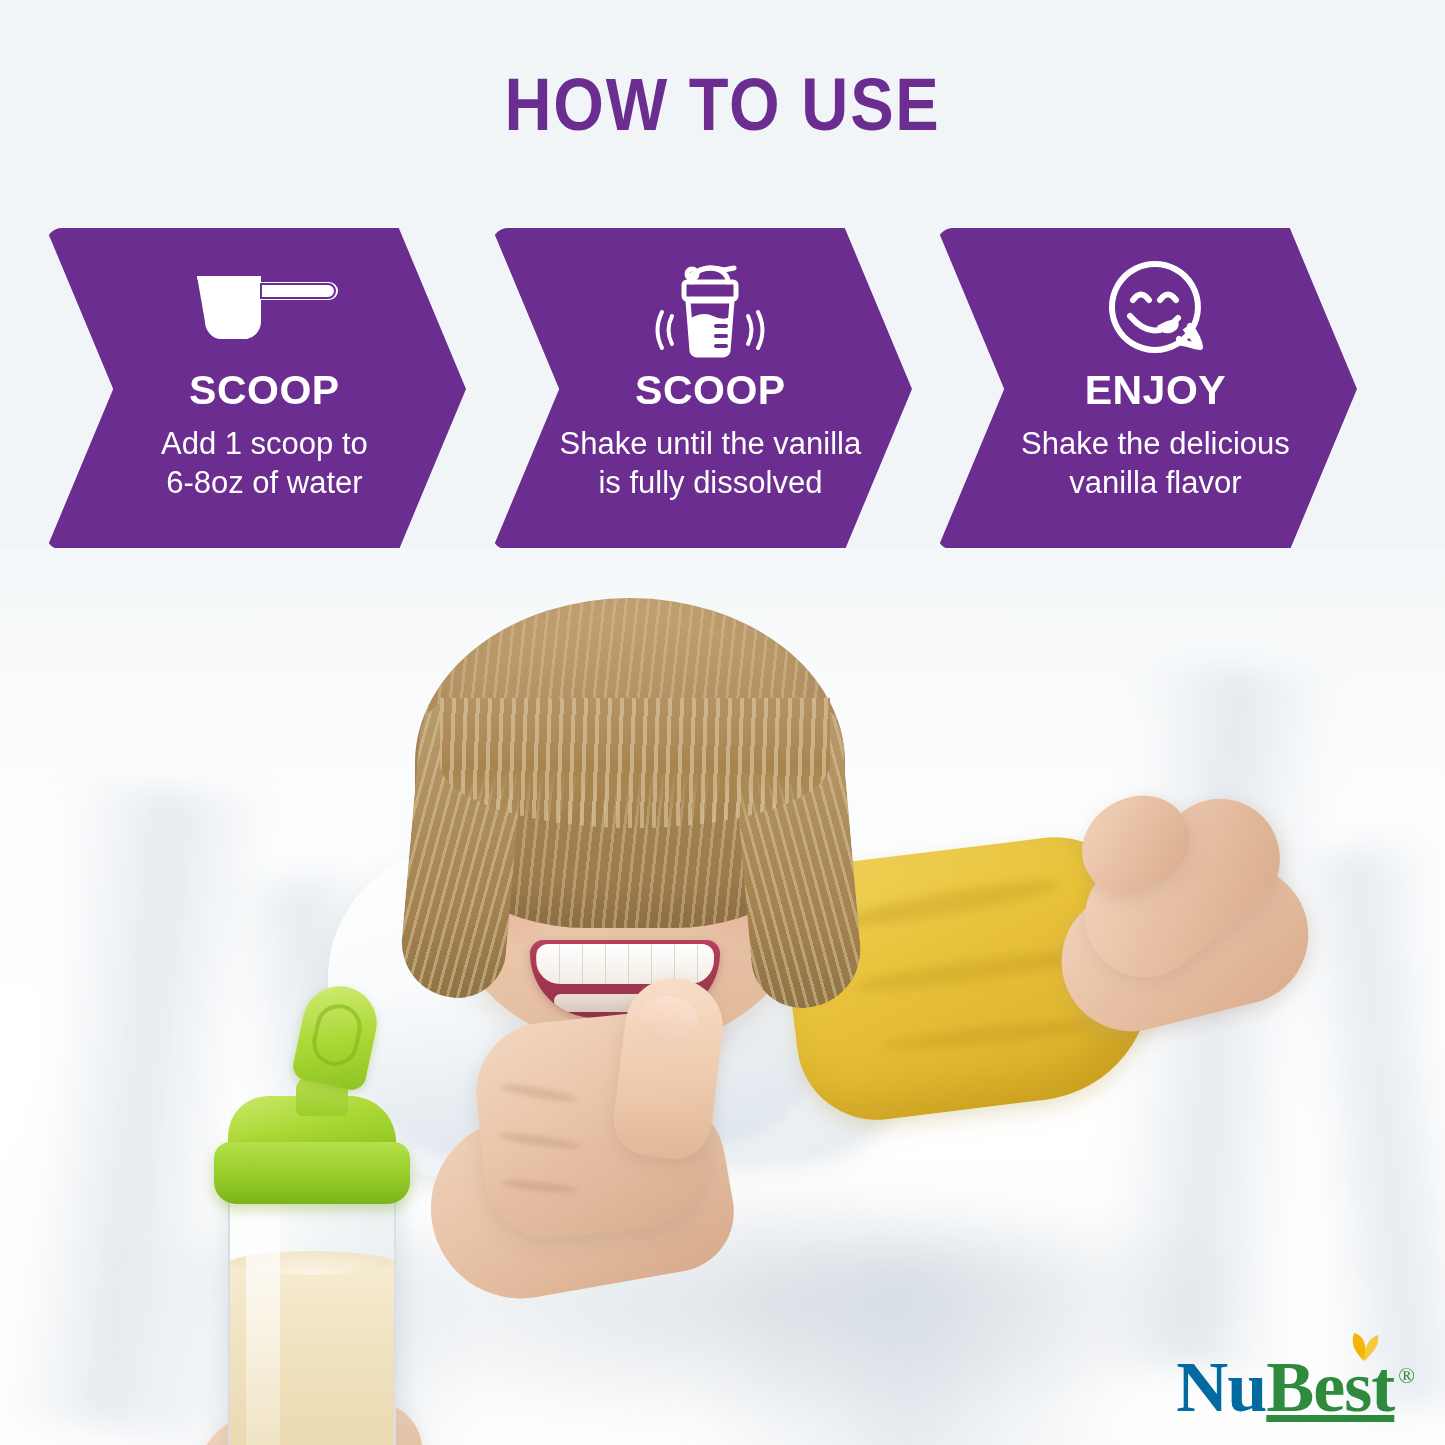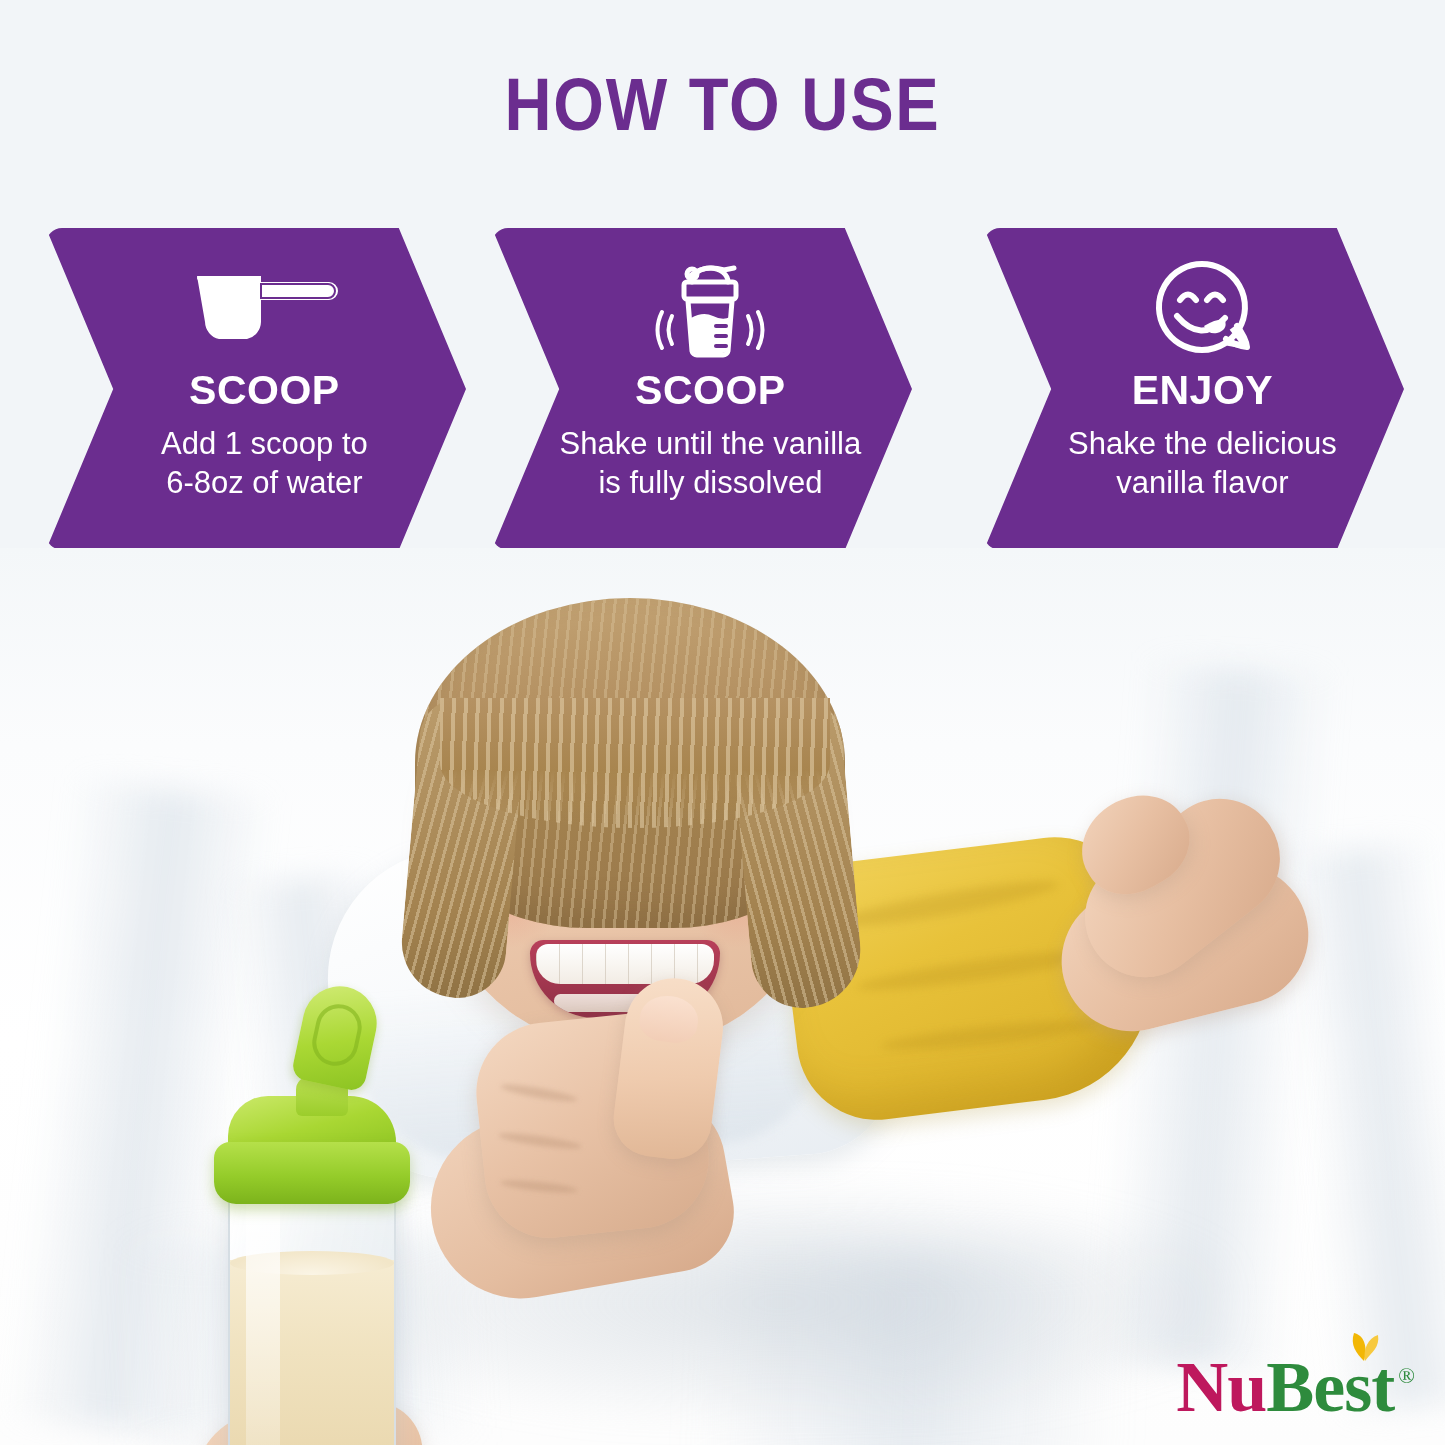--- a/index.html
+++ b/index.html
@@ -57,21 +57,21 @@
     clip-path: polygon(0% 0%, 84% 0%, 100% 50%, 84% 100%, 0% 100%, 16% 50%);
     border-radius:16px;
   }
   .chev-2 {
     left:492px; width:420px;
     -webkit-clip-path: polygon(0% 0%, 84% 0%, 100% 50%, 84% 100%, 0% 100%, 16% 50%);
     clip-path: polygon(0% 0%, 84% 0%, 100% 50%, 84% 100%, 0% 100%, 16% 50%);
     border-radius:16px;
   }
   .chev-3 {
-    left:984px; width:420px;
+    left:937px; width:420px;
     -webkit-clip-path: polygon(0% 0%, 84% 0%, 100% 50%, 84% 100%, 0% 100%, 16% 50%);
     clip-path: polygon(0% 0%, 84% 0%, 100% 50%, 84% 100%, 0% 100%, 16% 50%);
     border-radius:16px;
   }
 
   .chev-inner {
     position:absolute;
     left:14%; top:0;
     width:76%; height:100%;
     display:flex;
@@ -454,22 +454,22 @@
     display:flex;
     align-items:flex-end;
   }
   .logo-word {
     font-family:"Liberation Serif", serif;
     font-weight:bold;
     font-size:72px;
     line-height:1;
     letter-spacing:-1px;
   }
-  .logo-nu   { color:#be185d; }
-  .logo-best { color:#2e8b3d; position:relative; }
+  .logo-nu   { color:#0369a1; }
+  .logo-best { color:#2e8b3d; position:relative;text-decoration:underline; }
   .logo-leaf {
     position:absolute;
     right:6px; top:-26px;
     width:46px; height:38px;
   }
   .logo-reg {
     font-family:"Liberation Serif", serif;
     font-size:22px;
     color:#2e8b3d;
     margin-left:4px;

